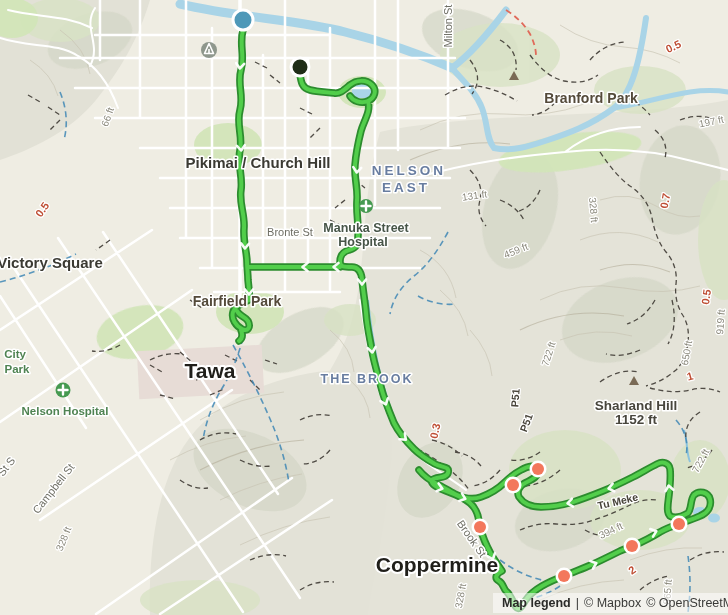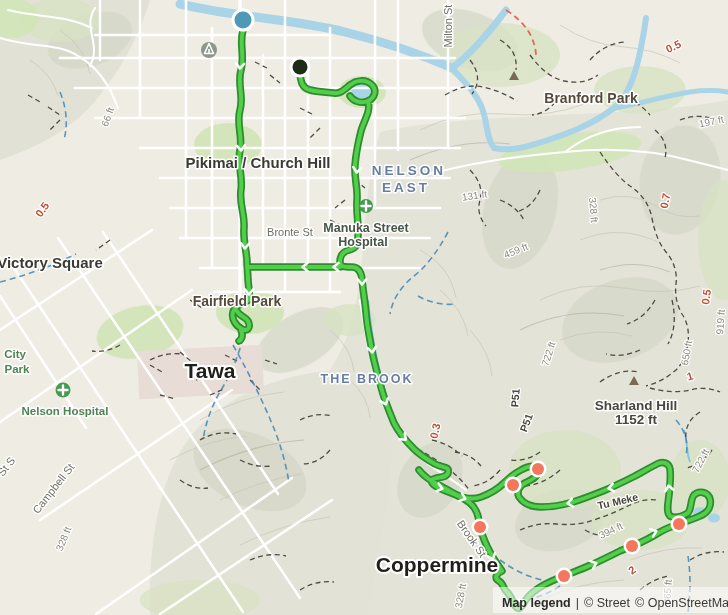--- a/index.html
+++ b/index.html
@@ -14,21 +14,21 @@
   .suburb-sm{font-size:12.5px;font-weight:600;fill:#687da0;letter-spacing:2px;}
   .park{font-size:14px;font-weight:700;fill:#544a3a;}
   .park-green{font-size:11.5px;font-weight:700;fill:#4f8352;}
   .hosp{font-size:12.5px;font-weight:700;fill:#475548;}
   .street{font-size:11px;font-weight:500;fill:#6e6e64;}
   .elev{font-size:10px;font-weight:400;fill:#8b897c;stroke-width:2.5px;}
   .dist{font-size:11px;font-weight:700;fill:#bf4f35;stroke-width:2.5px;}
   .trail{font-size:10.5px;font-weight:600;fill:#48443a;stroke-width:2.5px;}
   .peak-name{font-size:13.5px;font-weight:600;fill:#48463d;}
   .attrib{position:absolute;right:0;bottom:2px;height:16px;display:flex;align-items:center;gap:5px;
-    background:rgba(255,255,255,0.55);padding:8px 2px 2px 9px;font-size:12.5px;color:#3a3a38;
+    background:rgba(255,255,255,0.55);padding:2px 2px 2px 9px;font-size:12.5px;color:#3a3a38;
     white-space:nowrap;width:224px;overflow:hidden;}
   .attrib .bold{font-weight:700;color:#2b2b29;}
 </style>
 </head>
 <body>
 
 <div id="map-root">
 <svg width="728" height="615" viewBox="0 0 728 615" xmlns="http://www.w3.org/2000/svg">
 
   <rect x="0" y="0" width="728" height="615" fill="#efede3"></rect>
@@ -239,16 +239,16 @@
   </g>
   <g>
     <circle cx="243" cy="20" r="11.5" fill="#ffffff"></circle>
     <circle cx="243" cy="20" r="8.5" fill="#4e98b8"></circle>
   </g>
 </svg>
 
   <div class="attrib">
     <span class="bold">Map legend</span>
     <span>|</span>
-    <span>© Street</span>
+    <span>© Mapbox</span>
     <span>© OpenStreetMap</span>
   </div>
 </div>
 
 </body></html>

